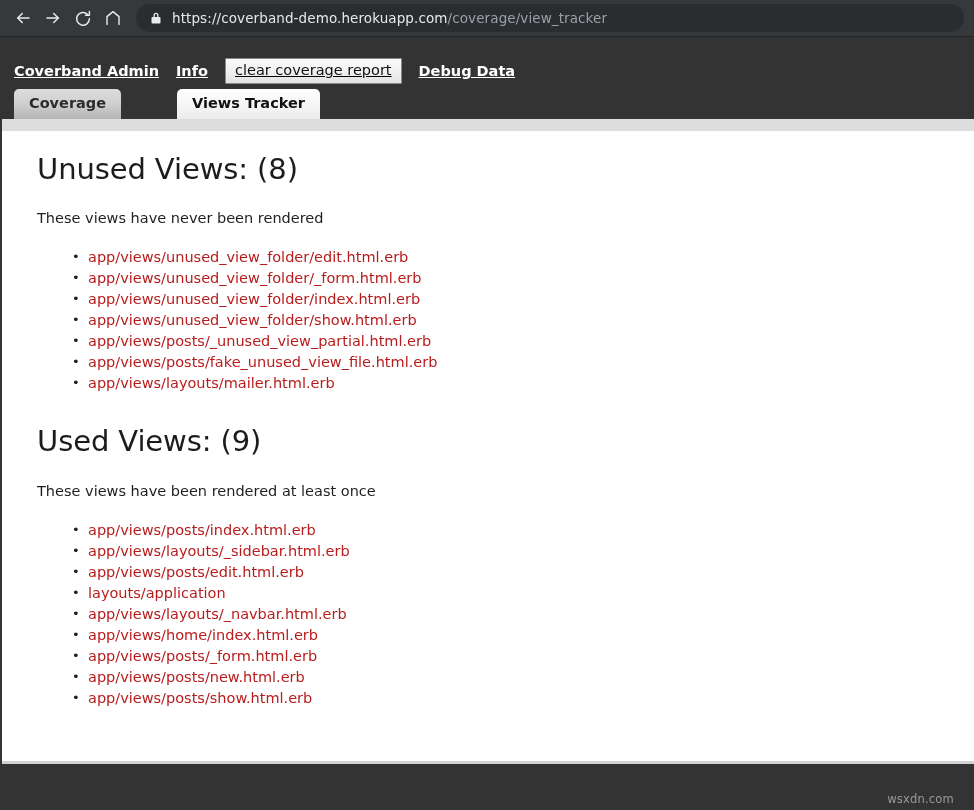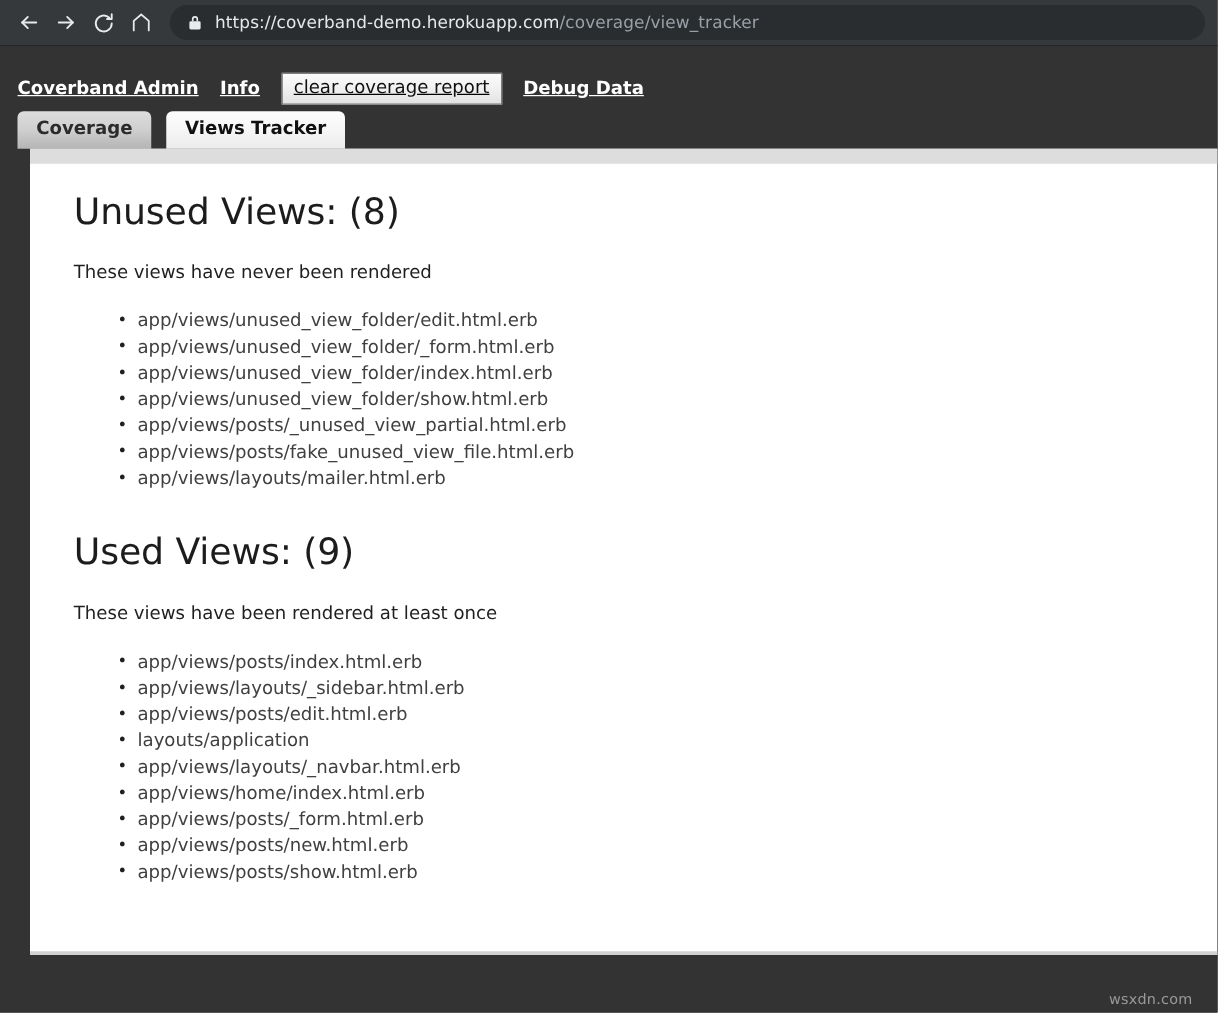--- a/index.html
+++ b/index.html
@@ -100,25 +100,26 @@
     cursor: pointer;
     white-space: nowrap;
   }
   .tab.inactive {
     background: linear-gradient(to bottom, #dddddd 0%, #cfcfcf 50%, #b4b4b4 100%);
     color: #2b2b2b;
   }
   .tab.active {
     background: linear-gradient(to bottom, #fdfdfd 0%, #f4f4f4 60%, #ebebeb 100%);
     color: #111111;
+    margin-left: 44px;
   }
 
   
   #content-panel {
-    margin-left: 24px;
+    margin-left: 2px;
     background: #ffffff;
     height: 645px;
     border-top: 12px solid #dddddd;
     border-bottom: 3px solid #d2d2d2;
     overflow: hidden;
     position: relative;
   }
   #content-inner {
     padding: 22px 0 0 35px;
   }
@@ -135,21 +136,21 @@
     color: #1f1f1f;
     margin-bottom: 21px;
   }
   ul.views-list {
     list-style: none;
     margin: 0 0 0 33px;
     padding: 0;
   }
   ul.views-list li {
     font-size: 14.5px;
-    color: #404040;
+    color: #b91c1c;
     line-height: 21px;
     position: relative;
     padding-left: 18px;
   }
   ul.views-list li::before {
     content: "\2022";
     position: absolute;
     left: 2px;
     top: -1px;
     font-size: 13px;

